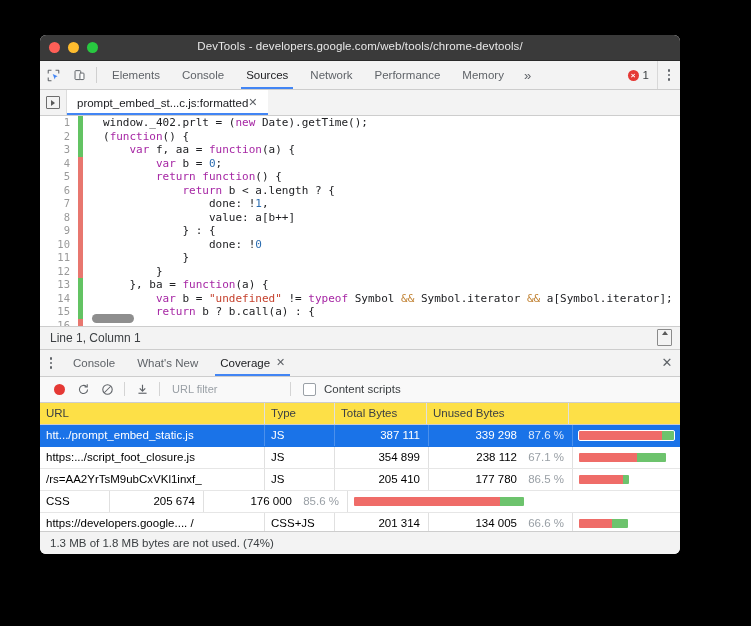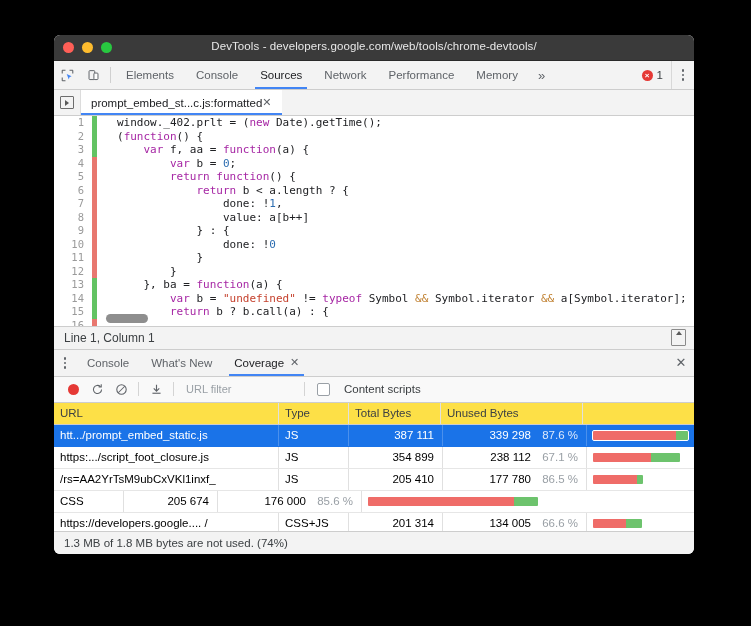--- a/index.html
+++ b/index.html
@@ -4,21 +4,21 @@
 <style>
   html, body {
     margin: 0; padding: 0;
     width: 751px; height: 626px;
     background: #000000;
     overflow: hidden;
     font-family: "Liberation Sans", sans-serif;
   }
   #window {
     position: absolute;
-    left: 54px; top: 35px;
+    left: 40px; top: 35px;
     width: 640px; height: 519px;
     background: #ffffff;
     border-radius: 6px;
     overflow: hidden;
     box-shadow: 0 2px 10px rgba(0,0,0,0.5);
     display: flex;
     flex-direction: column;
   }
   
   #titlebar {
@@ -175,21 +175,21 @@
   }
   .ct-ico { width:22px;height:22px;display:flex;align-items:center;justify-content:center;cursor:pointer;}
   .rec-dot{width:11px;height:11px;border-radius:50%;background:#e53935;}
   .vline{width:1px;height:14px;background:#d4d4d4;margin:0 4px;}
   #urlfilter{
     border:none;background:transparent;outline:none;
     font-family:"Liberation Sans",sans-serif;font-size:11px;color:#3c4043;
     width:110px; margin-left:4px;
   }
   #urlfilter::placeholder{color:#9aa0a6;}
-  .cs-wrap{display:flex;align-items:center;gap:14px;margin-left:6px;color:#3c4043;}
+  .cs-wrap{display:flex;align-items:center;gap:8px;margin-left:6px;color:#3c4043;}
   .cbox{width:11px;height:11px;border:1px solid #9aa0a6;border-radius:2px;background:#fff;}
   
   #covtable{flex:1 1 auto;background:#fff;overflow:hidden;font-size:11.5px;}
   .row{display:flex;height:21px;align-items:stretch;border-bottom:1px solid #e6e6e6;}
   .hrow{background:#fde047;border-bottom:1px solid #cdcdcd;color:#3c4043;}
   .c-url{width:218px;flex:0 0 auto;padding-left:6px;display:flex;align-items:center;overflow:hidden;white-space:nowrap;border-right:1px solid #e0e0e0;}
   .c-type{width:63px;flex:0 0 auto;padding-left:6px;display:flex;align-items:center;border-right:1px solid #e0e0e0;}
   .c-total{width:85px;flex:0 0 auto;padding-right:8px;display:flex;align-items:center;justify-content:flex-end;border-right:1px solid #e0e0e0;}
   .c-unused{width:135px;flex:0 0 auto;padding-right:8px;display:flex;align-items:center;justify-content:flex-end;gap:7px;border-right:1px solid #e0e0e0;}
   .c-unused .pct{color:#9aa0a6;min-width:40px;text-align:right;}

